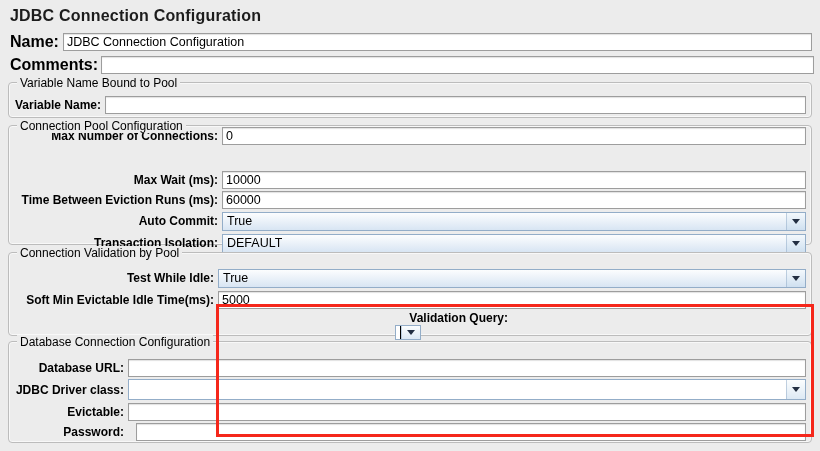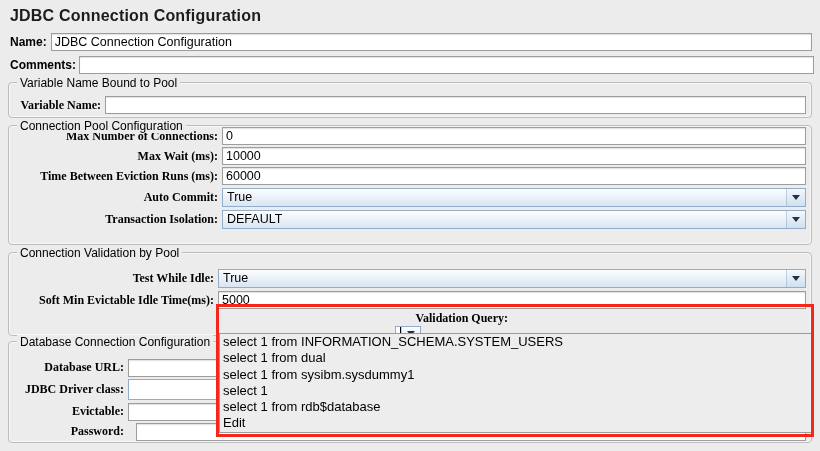--- a/index.html
+++ b/index.html
@@ -3,35 +3,35 @@
 <meta charset="utf-8">
 <style>
   * { margin:0; padding:0; box-sizing:border-box; }
   html,body { width:820px; height:451px; }
   body { font-family:"Liberation Sans", sans-serif; background:#ececec; }
   .screen { position:relative; width:820px; height:451px; background:#ececec; overflow:hidden; }
 
   .title { position:absolute; left:10px; top:7px; font-size:16px; font-weight:bold; color:#1c1c1c; letter-spacing:0.2px; }
 
   .toprow { position:absolute; left:0; display:flex; align-items:center; }
-  .lbl { font-size:12px; font-weight:bold; color:#000; white-space:nowrap; }
+  .lbl { font-size:16px; font-weight:bold; color:#000; white-space:nowrap; }
 
   .tfield {
     border:1px solid #9d9d9d; background:#ffffff; height:18px;
     font-family:"Liberation Sans", sans-serif; font-size:12.5px; color:#000;
     padding:0 3px; box-shadow:inset 0 1px 1px rgba(0,0,0,0.12);
   }
 
   .group { position:absolute; border:1px solid #bcbcbc; border-radius:4px;
            box-shadow:inset 0 0 0 1px rgba(255,255,255,0.65); }
   .gtitle { position:absolute; top:-7px; left:8px; background:#ececec; padding:0 3px;
             font-size:12px; font-weight:normal; color:#000; white-space:nowrap; }
 
   .frow { display:flex; align-items:center; padding-right:5px; }
-  .flabel { font-size:12px; font-weight:bold; color:#000; text-align:right; padding-right:4px; white-space:nowrap; flex:none;font-family:Liberation Serif, serif; }
+  .flabel { font-size:12px; font-weight:bold; color:#000; text-align:right; padding-right:4px; white-space:nowrap; flex:none; }
   .frow .tfield { flex:1; min-width:0; }
 
   .combo { flex:1; min-width:0; display:flex; align-items:center; height:19px;
            border:1px solid #93adc8; background:linear-gradient(#fcfdfe,#d8e5f3);
            font-size:12.5px; color:#000; padding-left:4px; }
   .combo.editable { background:#ffffff; }
   .combo-text { white-space:nowrap; overflow:hidden; }
   .combo-arrow { margin-left:auto; flex:none; width:19px; height:100%;
                  display:flex; align-items:center; justify-content:center;
                  border-left:1px solid rgba(147,173,200,0.55);
@@ -72,21 +72,21 @@
     </div>
   </div>
 
   <div class="group" style="left:8px; top:125px; width:804px; height:120px; ">
     <span class="gtitle">Connection Pool Configuration</span>
 
     <div class="frow" style="height:20px;">
       <span class="flabel" style="width:213px;">Max Number of Connections:</span>
       <input class="tfield" value="0" style="">
     </div>
-    <div class="frow" style="height:20px;">
+    <div class="frow" style="height:20px;margin-top:24px;">
       <span class="flabel" style="width:213px;">Max Wait (ms):</span>
       <input class="tfield" value="10000" style="">
     </div>
     <div class="frow" style="height:20px;">
       <span class="flabel" style="width:213px;">Time Between Eviction Runs (ms):</span>
       <input class="tfield" value="60000" style="">
     </div>
     <div class="frow" style="height:22px;">
       <span class="flabel" style="width:213px;">Auto Commit:</span>
       <div class="combo">
@@ -154,24 +154,16 @@
     <div class="frow" style="height:21px;">
       <span class="flabel" style="width:119px;">Evictable:</span>
       <input class="tfield" value="" style="">
     </div>
     <div class="frow" style="height:19px;gap:8px;">
       <span class="flabel" style="width:119px;">Password:</span>
       <input class="tfield" value="" style="">
     </div>
   </div>
 
-  <div class="popup">
-    <div class="popup-item">select 1 from INFORMATION_SCHEMA.SYSTEM_USERS</div>
-    <div class="popup-item">select 1 from dual</div>
-    <div class="popup-item">select 1 from sysibm.sysdummy1</div>
-    <div class="popup-item">select 1</div>
-    <div class="popup-item">select 1 from rdb$database</div>
-    <div class="popup-item">Edit</div>
-  </div>
 
   <div class="redrect"></div>
 
 </div>
 
 </body></html>

